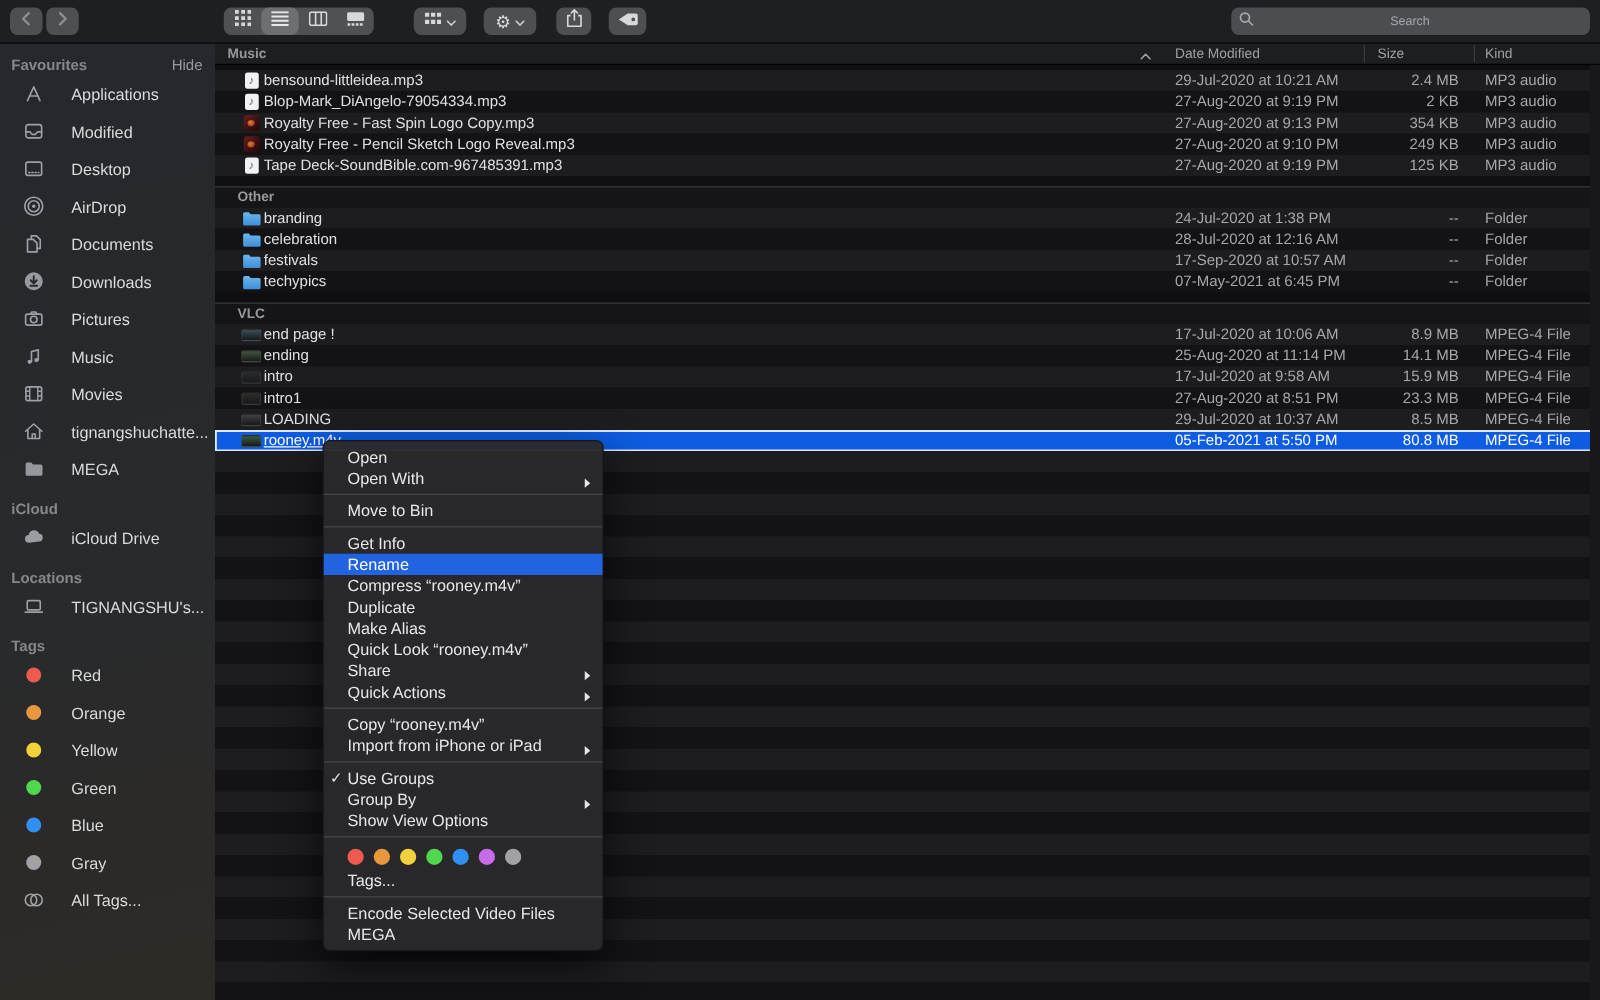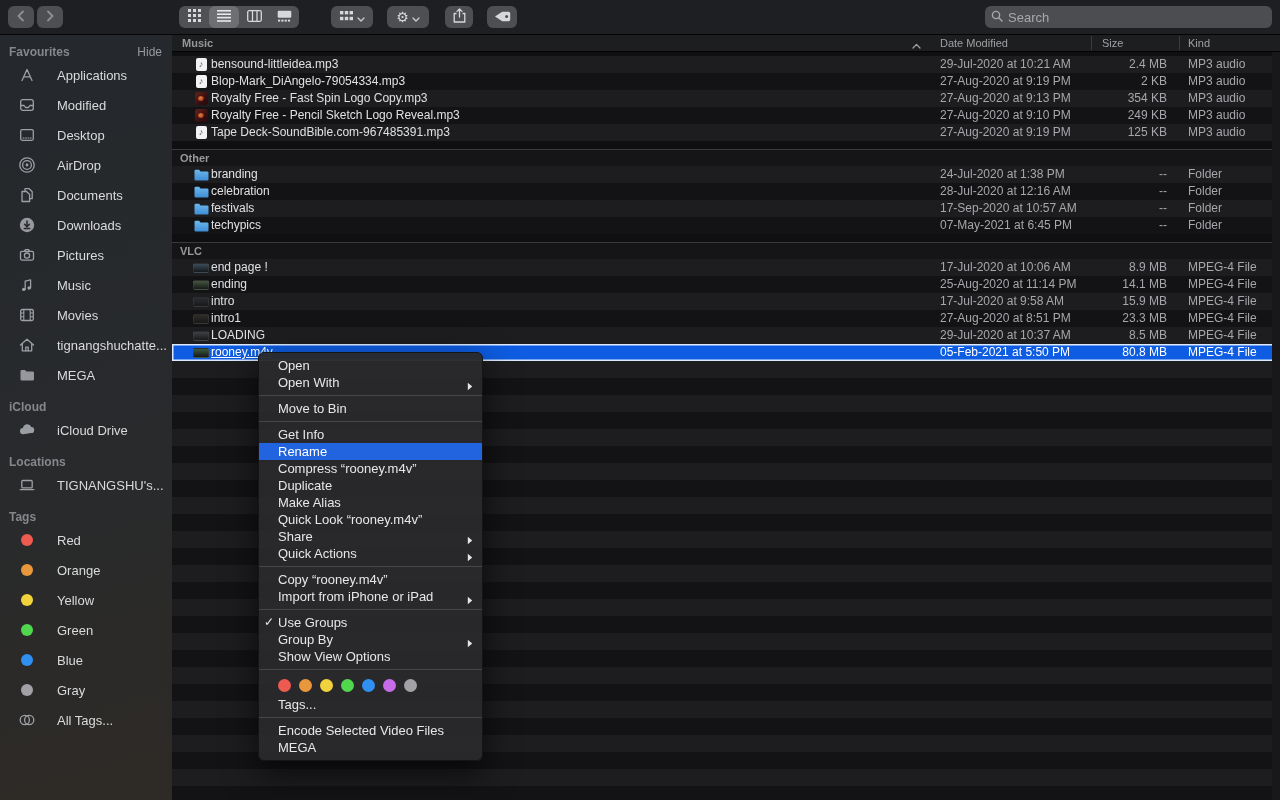--- a/index.html
+++ b/index.html
@@ -17,21 +17,21 @@
   .seg { width:30px; height:22px; display:flex; align-items:center; justify-content:center; border-radius:6px; }
   .seg.sel { background:#6e6f73; }
   .grp-btn { width:42px; margin-left:32px; gap:4px; }
   .gear-btn { width:42px; margin-left:14px; gap:3px; }
   .gear-glyph { color:#d8d8da; font-size:14px; line-height:14px; }
   .share-btn { width:28px; margin-left:16px; }
   .tag-btn { width:30px; margin-left:14px; }
   .search { position:absolute; right:8px; top:6px; width:287px; height:22px;
     background:#4b4d51; border-radius:6px; display:flex; align-items:center; padding-left:6px; }
   .search input { background:transparent; border:none; outline:none; color:#d9d9db;
-    font-size:13px; margin-left:5px; width:240px; font-family:"Liberation Sans",sans-serif; }
+    font-size:10px; margin-left:5px; width:240px; font-family:"Liberation Sans",sans-serif;text-align:center; }
   .search input::placeholder { color:#a6a8ac; }
 
   
   .sidebar { position:absolute; left:0; top:35px; width:172px; height:765px;
     background:linear-gradient(165deg,#25282c 0%,#282a2c 55%,#2e2a26 100%); overflow:hidden; }
   .sb-label { font-size:12px; font-weight:bold; color:#85878b; margin:10px 10px 1px 9px;
     display:flex; justify-content:space-between; align-items:center; }
   .sb-hide { font-weight:normal; color:#97999d; }
   .sb-item { height:30px; display:flex; align-items:center; padding-left:17px; color:#d9dadc; font-size:13px;gap:12px; }
   .sb-ico { width:20px; height:20px; display:flex; align-items:center; justify-content:center; margin-right:8px; flex:0 0 20px; }
@@ -45,21 +45,21 @@
   .lh-group { position:absolute; left:10px; top:0; line-height:17px; font-weight:bold; color:#96979a; }
   .lh-col { position:absolute; top:0; line-height:17px; }
   .lh-date { left:768px; } .lh-size { left:930px; } .lh-kind { left:1016px; }
   .lh-sep { position:absolute; top:1px; bottom:1px; width:1px; background:#3a3b3e; }
   .lh-caret { position:absolute; left:740px; top:4px; }
 
   .rows { position:absolute; left:0; top:17px; right:0; bottom:0; overflow:hidden; }
   .spacer { height:8px; background:#0f0f11; }
   .spacer.first { height:4px; }
   .grp-row { height:17px; background:#151517; border-top:1px solid #3a3a3d; font-size:11px;
-    font-weight:bold; color:#98999c; line-height:16px; padding-left:8px; }
+    font-weight:bold; color:#98999c; line-height:16px; padding-left:18px; }
   .row { position:relative; height:17px; font-size:12px; line-height:17px; color:#dfe0e2; }
   .row.light { background:#1d1d20; } .row.dark { background:#131316; }
   .row .name { position:absolute; left:39px; top:0; white-space:nowrap;text-align:right; }
   .row .ico { position:absolute; left:21px; top:2px; width:16px; height:13px;
     display:flex; align-items:center; justify-content:center; }
   .row .date { position:absolute; left:768px; color:#a6a7aa; }
   .row .size { position:absolute; left:860px; width:135px; text-align:right; color:#a6a7aa; }
   .row .kind { position:absolute; left:1016px; color:#a6a7aa; }
   .row.selected { background:#0d5ce1; box-shadow:inset 0 0 0 1.5px #dce9ff; }
   .row.selected .name { color:#fff; text-decoration:underline; }

